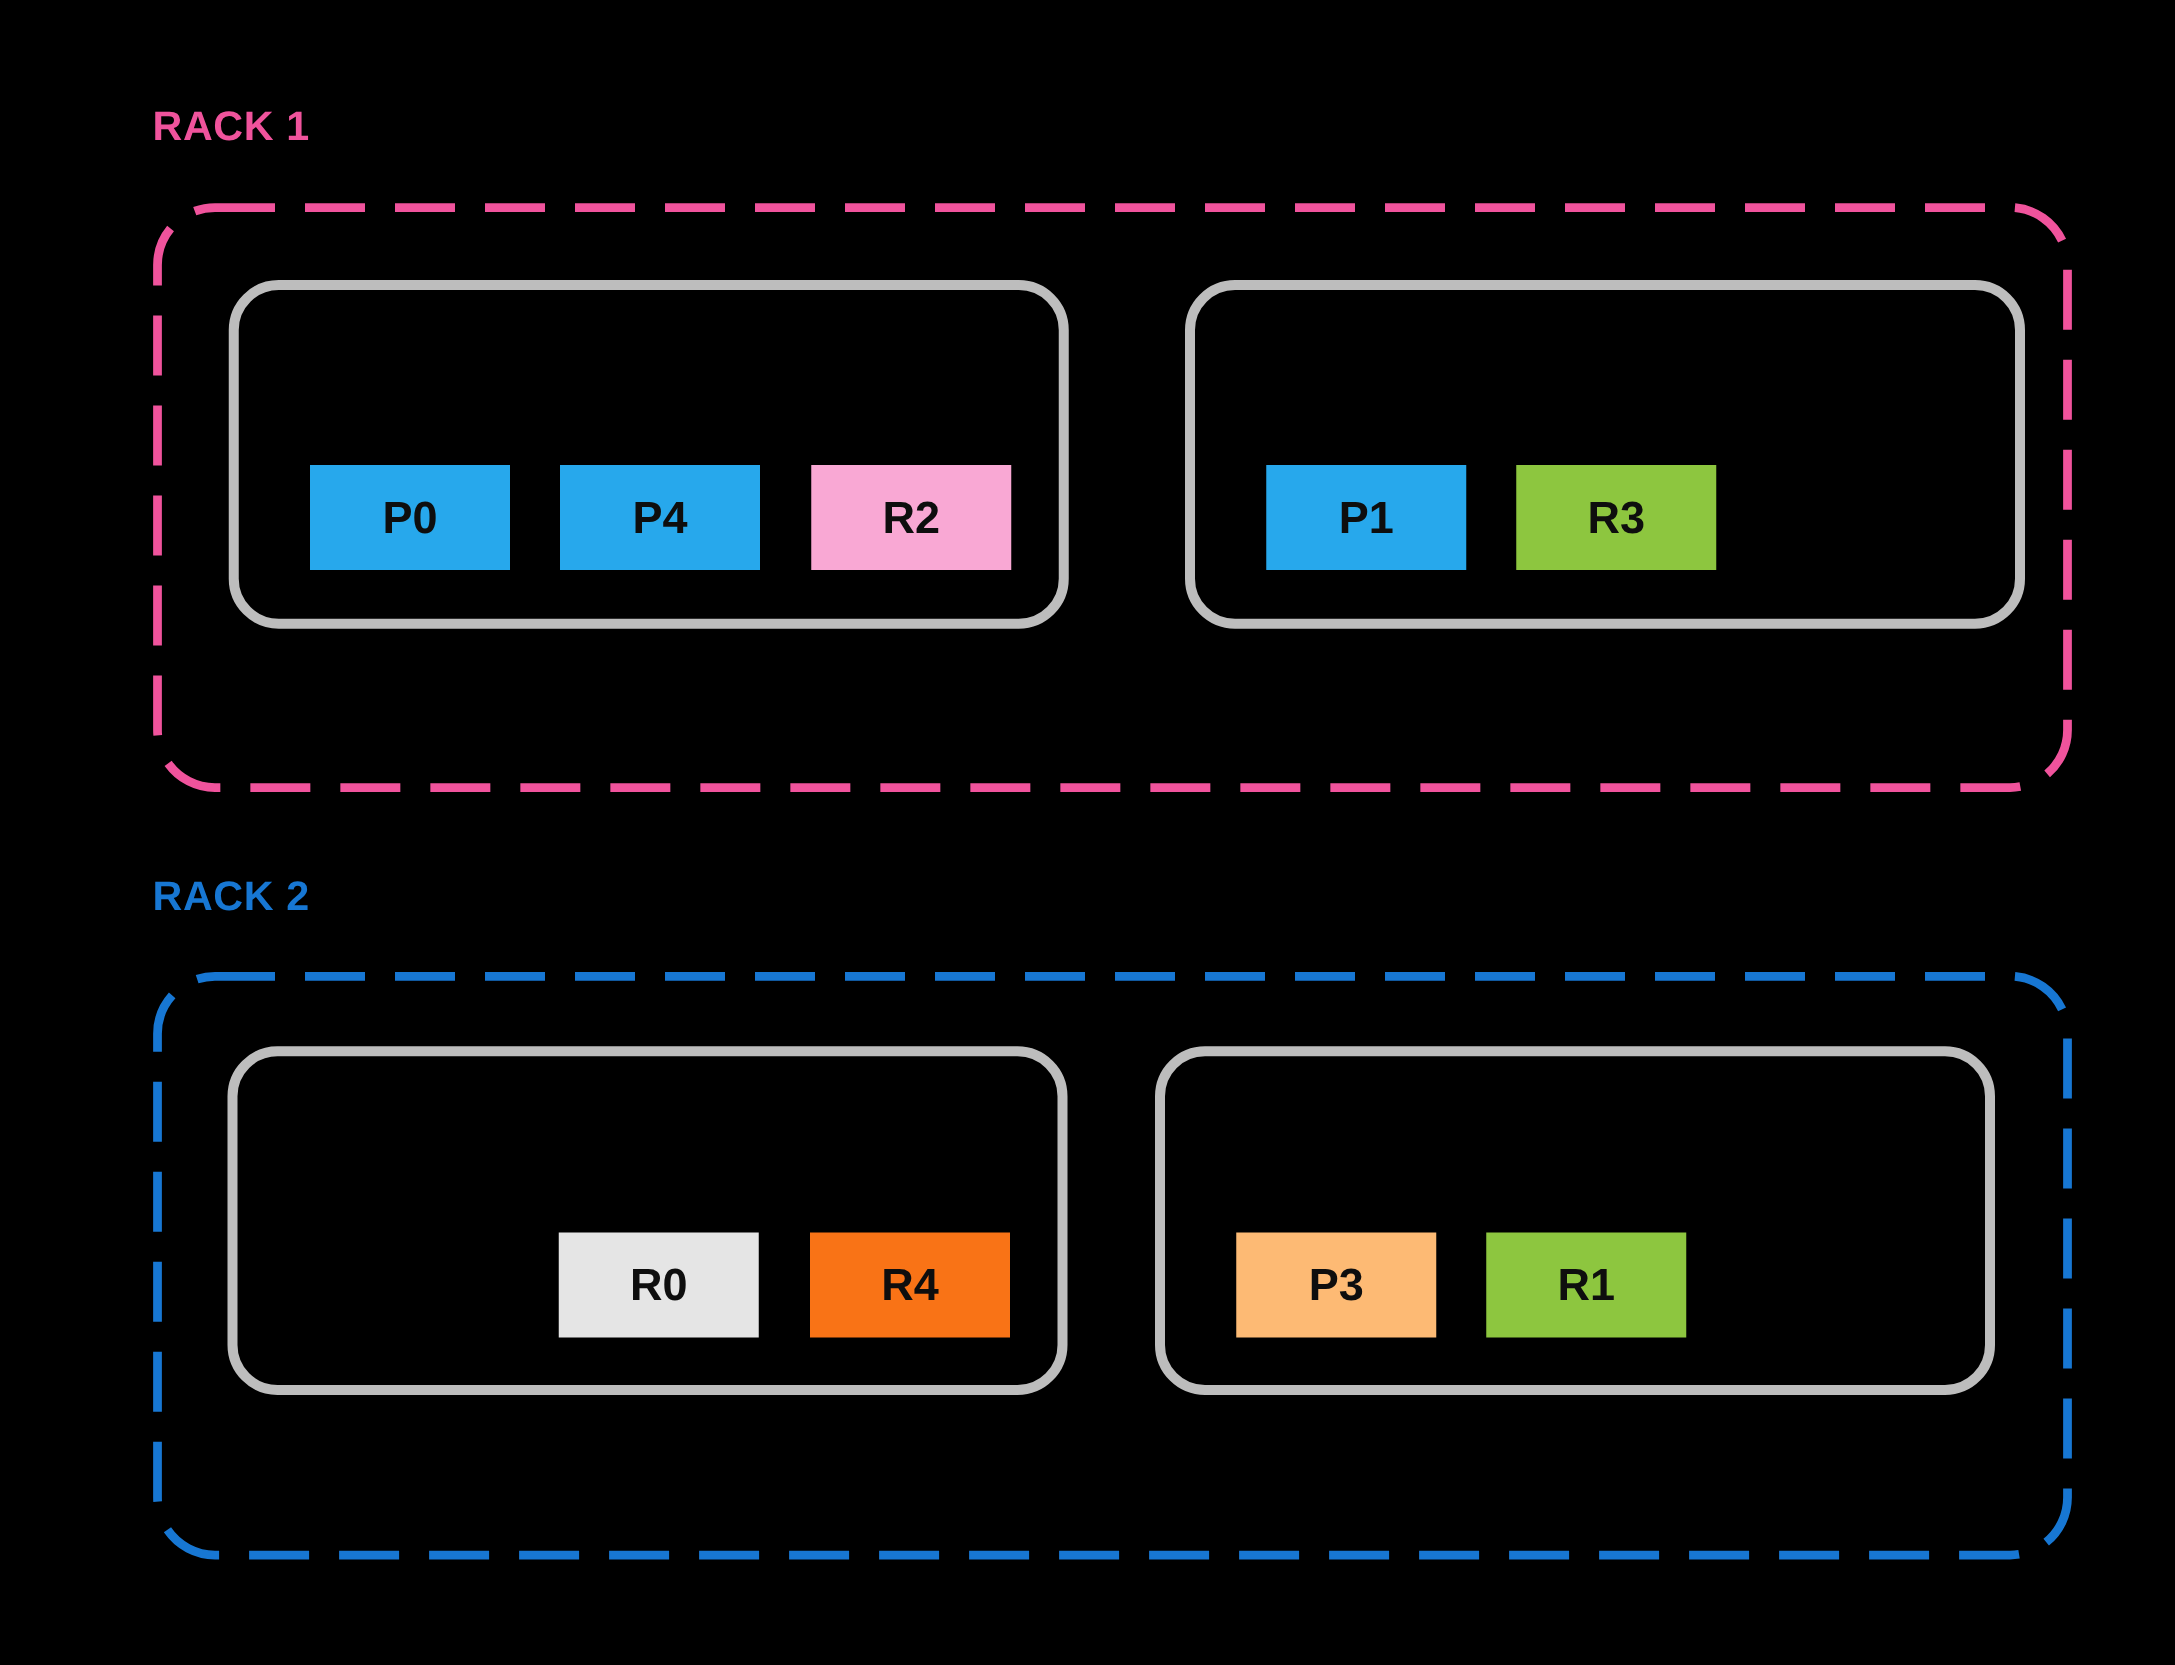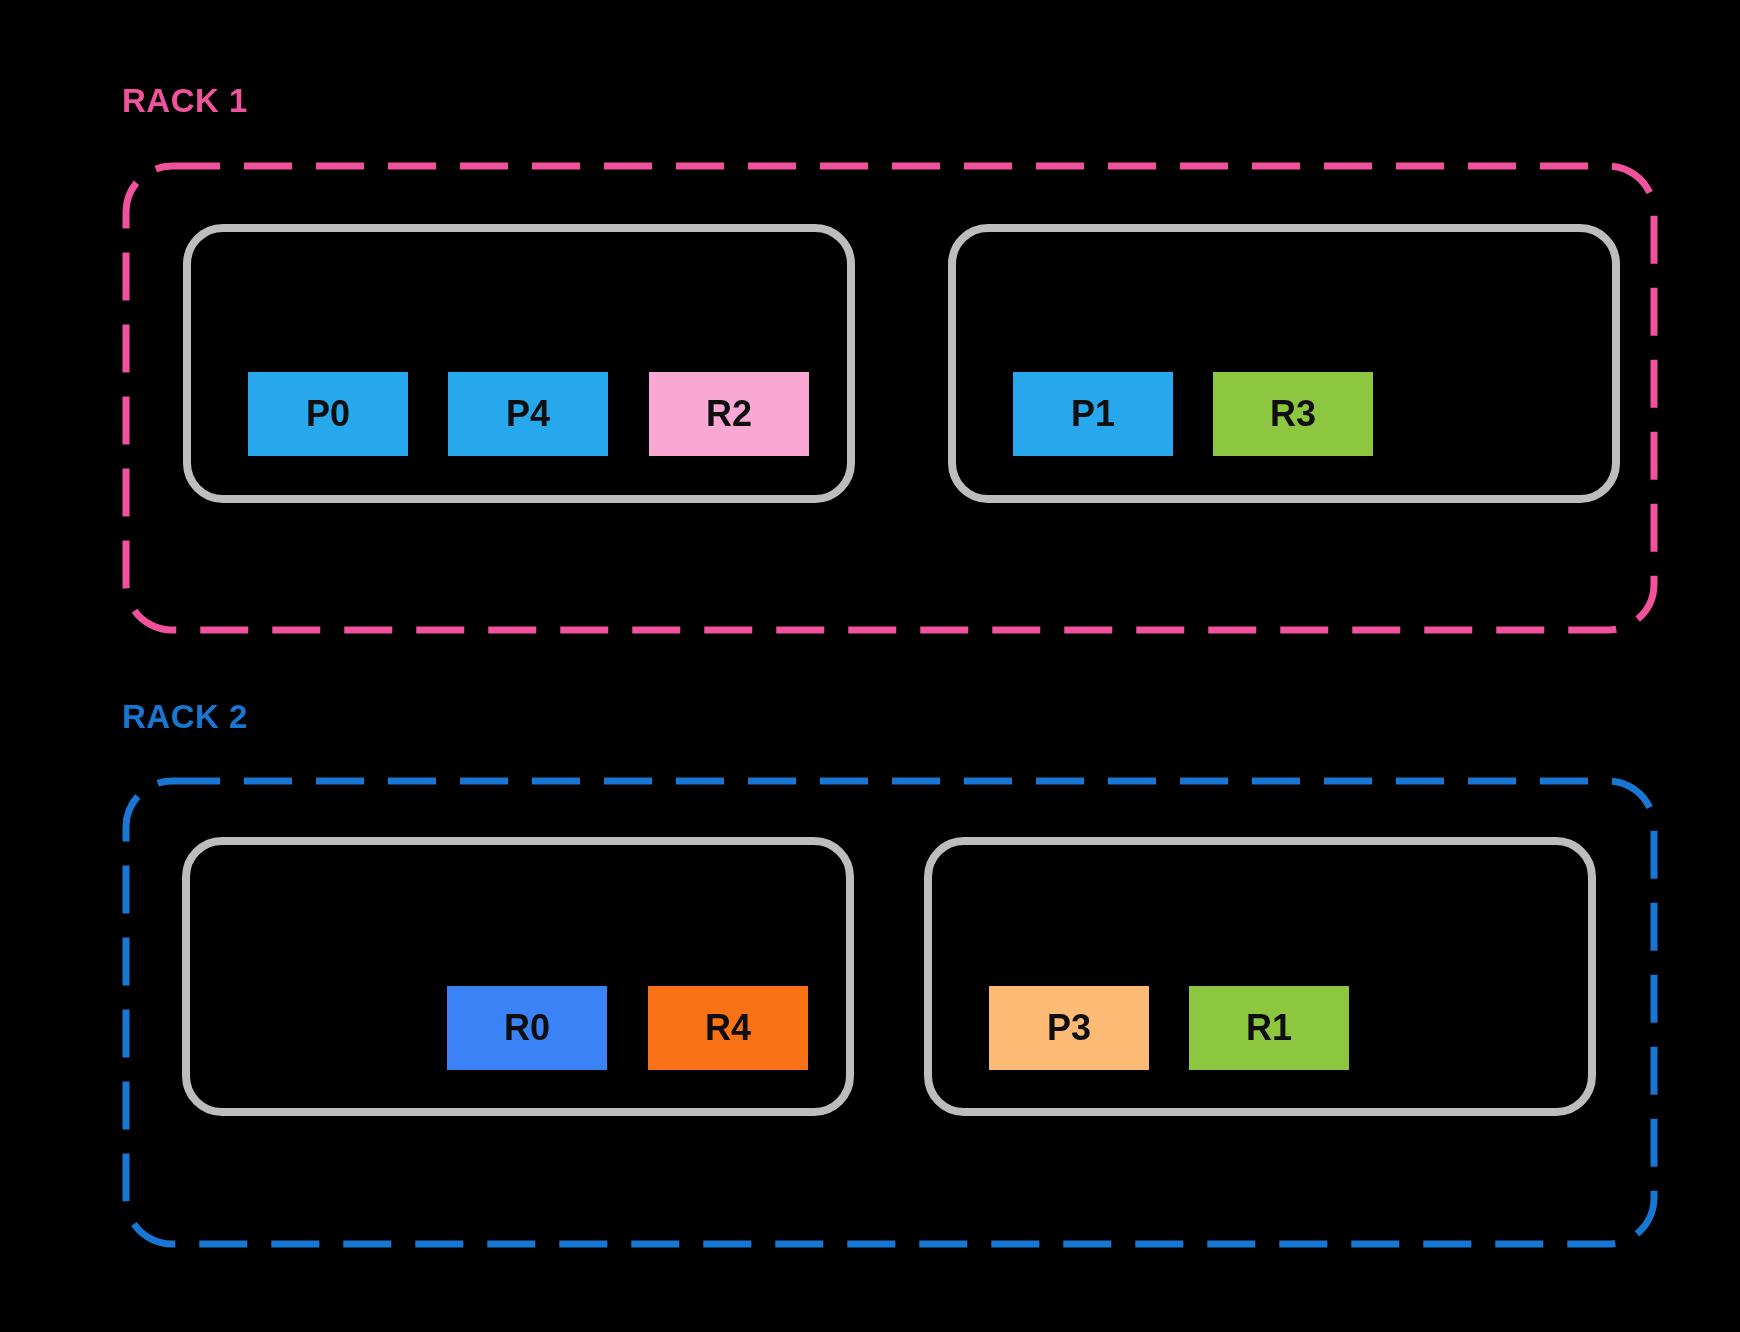--- a/index.html
+++ b/index.html
@@ -65,21 +65,21 @@
   </div>
 
   <div class="rack-label" style="left: 122px; top: 700px; color: rgb(23, 119, 211);">RACK 2</div>
 
   <div class="rack-boundary" style="left:122px; top:777px; width:1536px; height:471px;">
     <svg width="1536" height="471">
       <rect x="4" y="4" width="1528" height="463" rx="46" ry="46" fill="none" stroke-width="7" stroke-dasharray="48 24" style="stroke: rgb(23, 119, 211);"></rect>
     </svg>
 
     <div class="host" style="left: 60px; top: 60px; width: 672px; height: 279px; border-color: rgb(189, 189, 189);">
-      <div class="slot" style="left: 257px; top: 141px; background-color: #3b82f6;">R0</div>
+      <div class="slot" style="left: 257px; top: 141px; background-color: #e5e5e5;">R0</div>
       <div class="slot" style="left: 458px; top: 141px; background-color: #f97316;">R4</div>
     </div>
 
     <div class="host" style="left: 802px; top: 60px; width: 672px; height: 279px; border-color: rgb(189, 189, 189);">
       <div class="slot" style="left: 57px; top: 141px; background-color: #fdba74;">P3</div>
       <div class="slot" style="left: 257px; top: 141px; background-color: rgb(141, 198, 63);">R1</div>
     </div>
   </div>
 
 </div>

